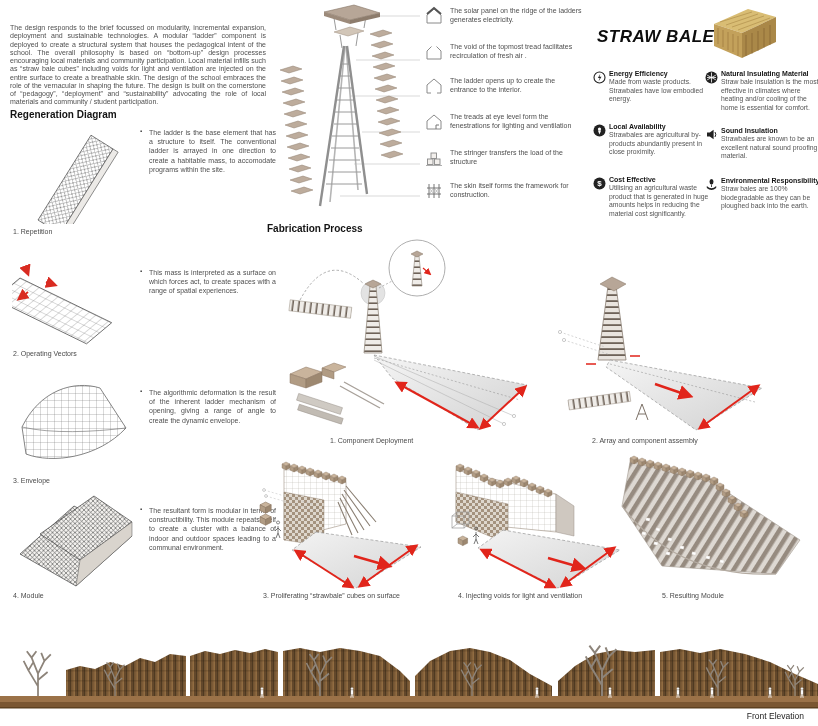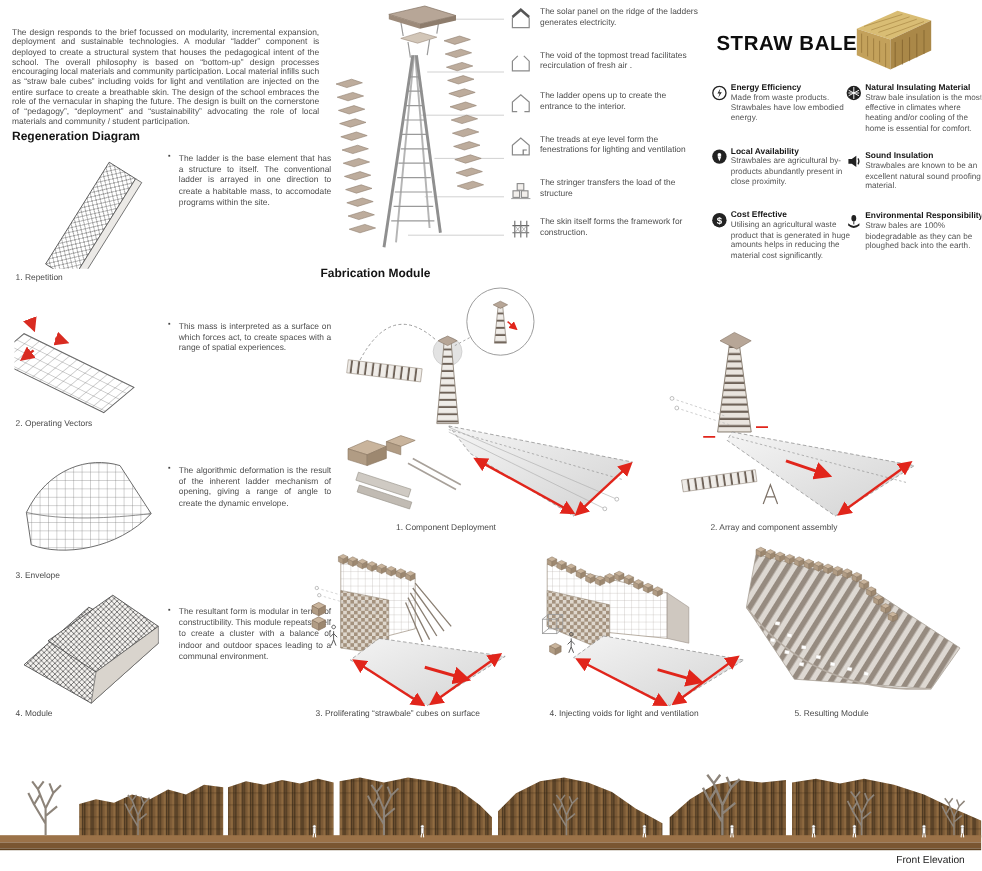--- a/index.html
+++ b/index.html
@@ -1,21 +1,21 @@
 <!DOCTYPE html>
 <html><head>
 <meta charset="utf-8">
 <style>
   html,body{margin:0;padding:0;background:#fff;}
   #board{position:relative;width:818px;height:726px;background:#ffffff;overflow:hidden;
          font-family:"Liberation Sans",sans-serif;}
   .abs{position:absolute;}
   .intro{color:#4f4f4f;font-size:7px;line-height:1.18;text-align:justify;}
   .h1{font-weight:bold;color:#141414;font-size:10px;}
-  .straw-title{font-size:17px;font-weight:bold;letter-spacing:.5px;color:#0d0d0d;}
+  .straw-title{font-size:17px;font-weight:bold;letter-spacing:.5px;color:#0d0d0d;font-style:italic;}
   .note{position:absolute;width:127px;font-size:7px;color:#4f4f4f;text-align:justify;
         line-height:1.32;padding-left:9px;margin:0;}
   .note::before{content:"▪";position:absolute;left:0;top:0;font-size:6px;color:#444;}
   .steplabel{position:absolute;font-size:7px;color:#4a4a4a;}
   .ann{position:absolute;left:424px;width:160px;display:flex;gap:6px;}
   .ann svg{flex:0 0 20px;}
   .ann p{margin:0;font-size:7px;color:#4f4f4f;line-height:1.32;}
   .feat{position:absolute;}
   .feat .ic{position:absolute;left:0;top:1px;}
   .feat .body{margin-left:16px;}
@@ -246,21 +246,21 @@
       <ellipse cx="6.5" cy="3.8" rx="2" ry="2.7" fill="#222"></ellipse>
       <path d="M6.5,6.5V9" stroke="#222" stroke-width="0.8"></path>
       <path d="M1.8,8 Q6.5,12.6 11.2,8 L11.2,10 Q6.5,14 1.8,10 Z" fill="#222"></path>
     </svg>
     <div class="body">
       <p class="feat-title">Environmental Responsibility</p>
       <p class="feat-text">Straw bales are 100% biodegradable as they can be ploughed back into the earth.</p>
     </div>
   </div>
 
-  <div class="abs h1" style="left:267px;top:223px">Fabrication Module</div>
+  <div class="abs h1" style="left:267px;top:223px">Fabrication Process</div>
 
   <svg class="abs" style="left:282px;top:238px" width="248" height="198" viewBox="0 0 248 198">
     <defs>
       <pattern id="rg1" width="6" height="6" patternUnits="userSpaceOnUse">
         <rect width="6" height="6" fill="#efece8"></rect>
           <rect y="4.4" width="6" height="1.6" fill="#6e6258"></rect>
       </pattern>
       <pattern id="rgh1" width="6" height="12" patternUnits="userSpaceOnUse">
         <rect width="6" height="12" fill="#efece8"></rect>
           <rect x="4.4" width="1.6" height="12" fill="#6e6258"></rect>

